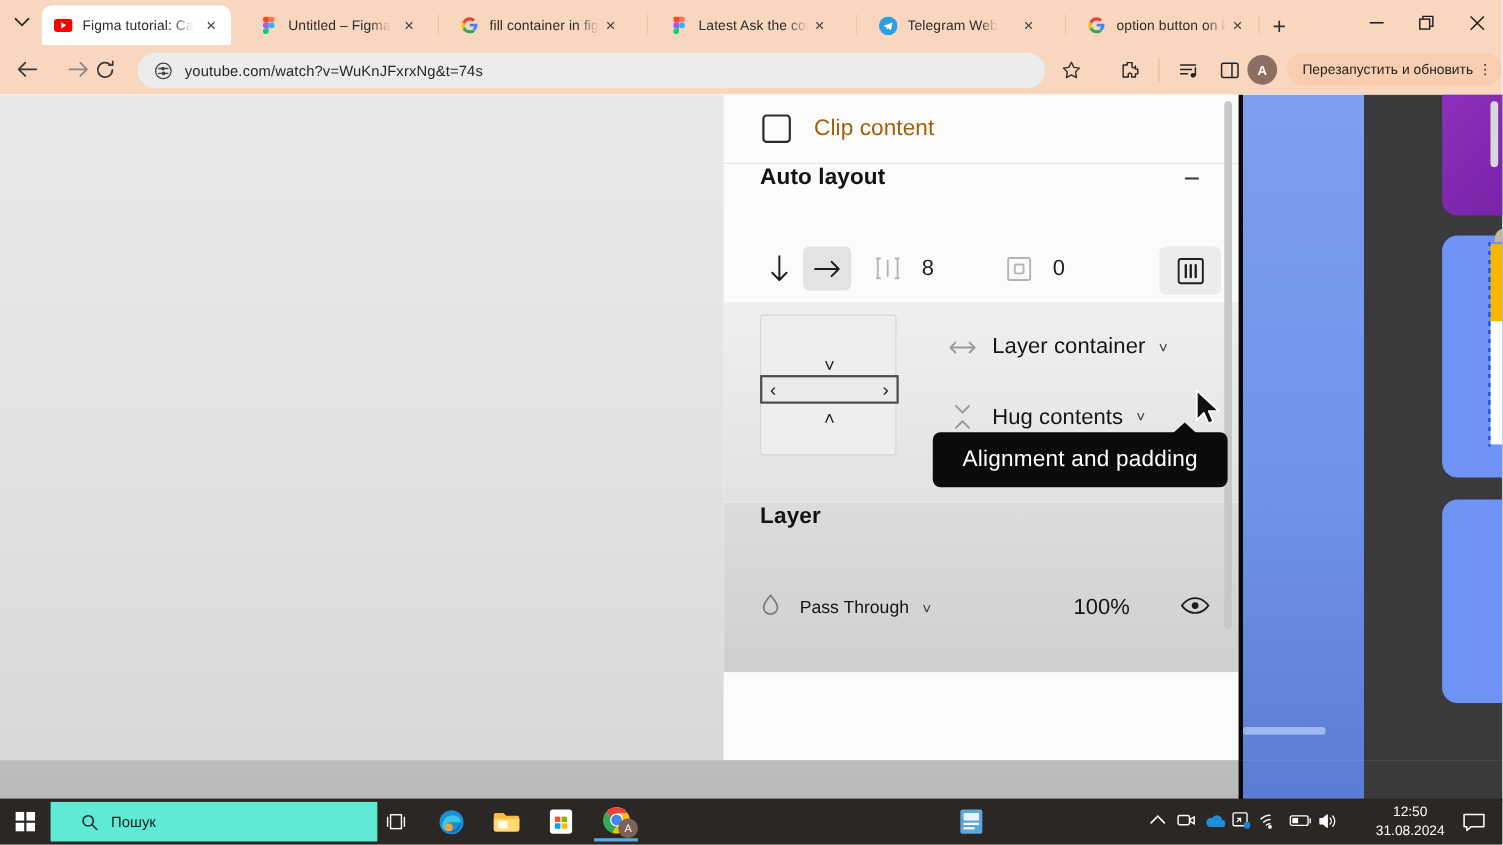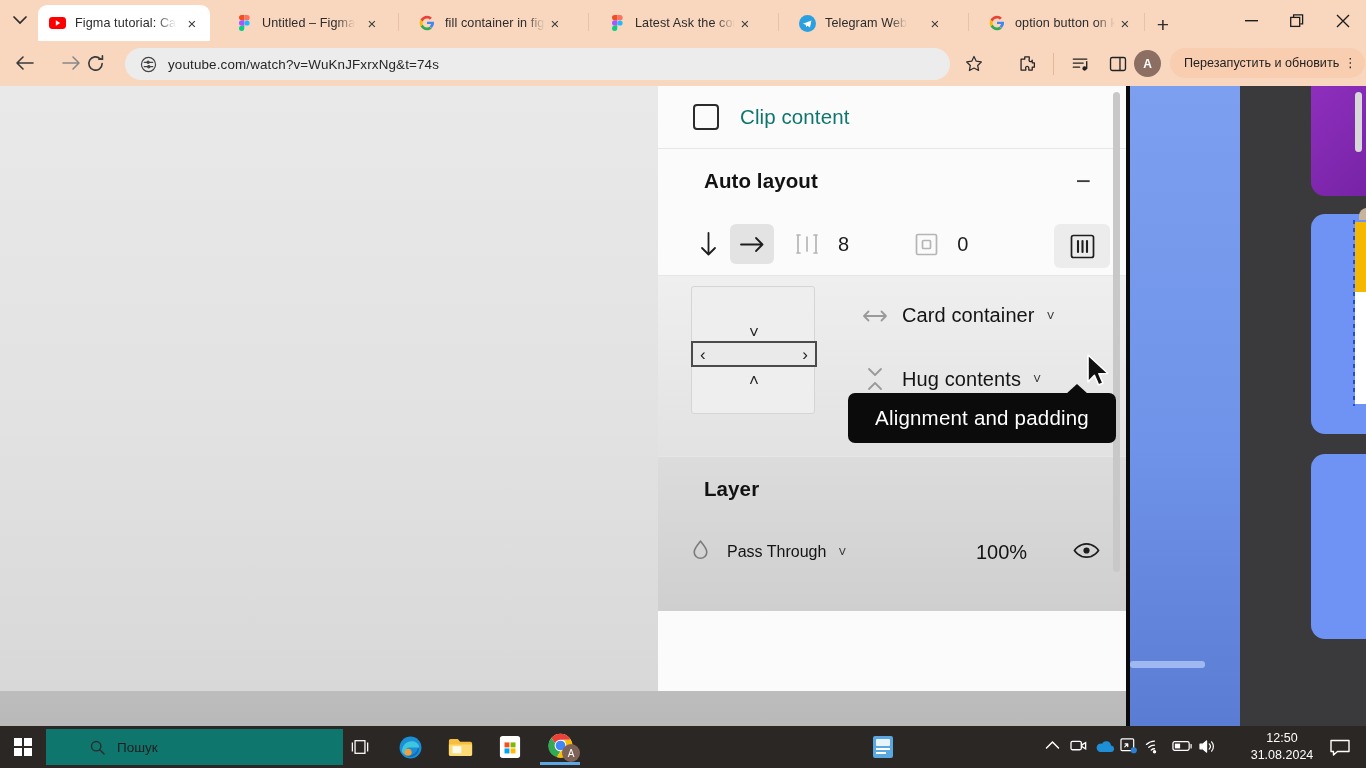--- a/index.html
+++ b/index.html
@@ -108,24 +108,24 @@
     background:#fbfbfb;
   }
   .fp-sec { position:relative; }
   .fp-divider { height:1px; background:#e6e6e6; margin:0 0 0 0; }
 
   .clip-row { height:62px; display:flex; align-items:center; padding-left:35px; }
   .cb {
     width:26px; height:26px; border:2.4px solid #2b2b2b; border-radius:4px;
     flex:0 0 26px;
   }
-  .clip-label { font-size:20.5px; color:#0f766e; margin-left:21px; letter-spacing:.1px;}
-
-  .sec-head { display:flex; align-items:center; justify-content:space-between;
-              padding:0 35px 0 46px; height:64px; }
+  .clip-label { font-size:20.5px; color:#a16207; margin-left:21px; letter-spacing:.1px;}
+
+  .sec-head { display:flex; justify-content:space-between;
+              padding:0 35px 0 33px; height:64px; }
   .sec-title { font-size:20.5px; font-weight:700; color:#121212; letter-spacing:.1px; }
   .minus { font-size:26px; color:#3a3a3a; line-height:1; font-weight:400; }
 
   .al-row { display:flex; align-items:center; height:62px; padding-left:28px; position:relative; }
   .al-btn {
     width:44px; height:40px; border-radius:6px;
     display:flex; align-items:center; justify-content:center;
     font-size:24px; color:#1e1e1e;
   }
   .al-btn.sel { background:#e3e3e3; }
@@ -201,21 +201,21 @@
   .yt-right-dark2 { position:absolute; left:1240px; top:605px; width:126px; height:125px; background:#3a3a3c; }
 
   
   .taskbar { position:absolute; left:0; top:726px; width:1366px; height:42px; background:#2b2724; }
   .start {
     position:absolute; left:0; top:0; width:46px; height:42px;
     display:flex; align-items:center; justify-content:center;
   }
   .search {
     position:absolute; left:46px; top:3px; width:297px; height:36px;
-    background:#0f766e; display:flex; align-items:center; padding-left:32px;
+    background:#5eead4; display:flex; align-items:center; padding-left:16px;
   }
   .search .mag { color:#2b2b2b; display:flex; align-items:center; }
   .search span { font-size:13.5px; color:#1f1f1f; margin-left:12px; }
   .tb-app { position:absolute; top:3px; width:40px; height:36px;
             display:flex; align-items:center; justify-content:center; }
   .tb-app.active { border-bottom:3px solid #5aa9e6; }
   .tray-item { position:absolute; display:flex; align-items:center; color:#fff; }
   .clock { position:absolute; left:1246px; top:4px; width:72px; text-align:center; color:#fff; }
   .clock div { font-size:12.5px; line-height:17px; }
 </style>
@@ -466,21 +466,21 @@
             </span>
             <span class="rz-chev" style="top:84px;">˄</span>
           </div>
 
           <div class="rz-opt" style="left:200px; top:28px;">
             <span class="ic">
               <svg width="26" height="14" viewBox="0 0 26 14" fill="none" stroke="#9a9a9a" stroke-width="1.8" stroke-linecap="round" stroke-linejoin="round">
                   <path d="M2 7h22M6.5 2.5L2 7l4.5 4.5M19.5 2.5L24 7l-4.5 4.5"></path>
                 </svg>
             </span>
-            <span class="lb">Card container</span>
+            <span class="lb">Layer container</span>
             <span class="cv">˅</span>
           </div>
 
           <div class="rz-opt" style="left:200px; top:91px;">
             <span class="ic">
               <svg width="18" height="24" viewBox="0 0 18 24" fill="none" stroke="#9a9a9a" stroke-width="1.8" stroke-linecap="round" stroke-linejoin="round">
                   <path d="M3 2l6 6 6-6M3 22l6-6 6 6"></path>
                 </svg>
             </span>
             <span class="lb">Hug contents</span>

